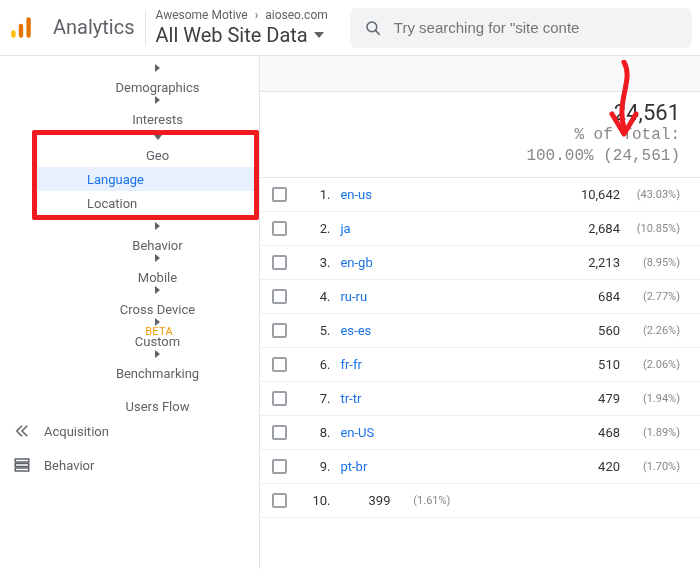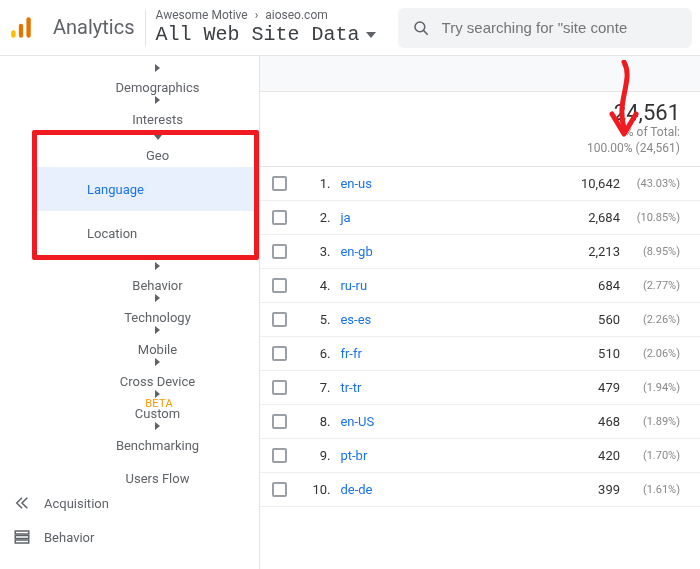--- a/index.html
+++ b/index.html
@@ -23,21 +23,21 @@
     padding: 0 8px;
     gap: 10px;
   }
   .logo { display: flex; align-items: flex-start; gap: 19px; }
   .logo svg { width: 26px; height: 26px; }
   .logo-text { font-size: 20px; color: #5f6368; }
   .divider-v { width: 1px; height: 36px; background: #e5e5e5; }
   .property-block { line-height: 1.2; }
   .breadcrumb { color: #5f6368; font-size: 12px; }
   .view-row { display: flex; align-items: center; gap: 6px; }
-  .view-name { font-size: 20px; color: #3c4043; font-family: Liberation Mono, monospace; }
+  .view-name { font-size: 20px; color: #3c4043; }
   .caret-down {
     width: 0; height: 0;
     border-left: 5px solid transparent;
     border-right: 5px solid transparent;
     border-top: 6px solid #5f6368;
   }
   .search-box {
     flex: 1;
     display: flex;
     align-items: center;
@@ -75,21 +75,21 @@
     display: flex;
     align-items: center;
     height: 34px;
     padding-left: 10px;
     color: #5f6368;
     font-size: 13px;
     cursor: pointer;
     gap: 8px;
   }
   .side-item.sub { padding-left: 56px; height: 32px; flex-direction: column; }
-  .side-item.subsub { padding-left: 82px; height: 44px; }
+  .side-item.subsub { padding-left: 82px; height: 24px; }
   .side-item.active { background: #e8f0fe; color: #1a73e8; }
   .side-item .tri {
     width: 0; height: 0;
     border-top: 4px solid transparent;
     border-bottom: 4px solid transparent;
     border-left: 5px solid #5f6368;
   }
   .side-item.expanded .tri {
     border-left: 4px solid transparent;
     border-right: 4px solid transparent;
@@ -117,21 +117,21 @@
     height: 36px;
     border-bottom: 1px solid #e5e5e5;
     background:#f8f9fa;
   }
   .summary {
     border-bottom: 1px solid #e5e5e5;
     text-align: right;
     padding: 8px 20px 10px 0;
   }
   .summary .big { font-size: 22px; color: #333; }
-  .summary .small { font-size: 12px; color: #888; line-height: 1.3; }
+  .summary .small { font-size: 16px; color: #888; line-height: 1.3; font-family: Liberation Mono, monospace; }
 
   .rows { }
   .row {
     display: flex;
     align-items: center;
     height: 34px;
     border-bottom: 1px solid #eee;
     padding: 0 20px 0 12px;
   }
   .row .chk {
@@ -209,24 +209,20 @@
         <span>Language</span>
       </div>
       <div class="side-item subsub" style="padding-left:50px;">
         <span>Location</span>
       </div>
     </div>
 
     <div class="side-item sub">
       <span class="tri"></span>
         <span>Behavior</span>
-    </div>
-    <div class="side-item sub">
-      <span class="tri"></span>
-        <span>Technology</span>
     </div>
     <div class="side-item sub">
       <span class="tri"></span>
         <span>Mobile</span>
     </div>
     <div class="side-item sub">
       <span class="tri"></span>
         <span>Cross Device</span>
       <span class="beta">BETA</span>
     </div>
@@ -343,21 +339,20 @@
           <span class="num">9</span>
           <span class="dot">.</span>
           <a class="lang">pt-br</a>
           <span class="val">420</span>
           <span class="pct">(1.70%)</span>
         </div>
         <div class="row">
           <span class="chk"></span>
           <span class="num">10</span>
           <span class="dot">.</span>
-          <a class="lang">de-de</a>
           <span class="val">399</span>
           <span class="pct">(1.61%)</span>
         </div>
       </div>
 
     <svg class="arrow-annot" width="40" height="100" viewBox="0 0 40 100">
       <path d="M20 2 C30 20 12 40 20 68" stroke="#ef1b20" stroke-width="5" fill="none" stroke-linecap="round"></path>
       <path d="M8 54 L20 74 L32 54" stroke="#ef1b20" stroke-width="5" fill="none" stroke-linecap="round" stroke-linejoin="round"></path>
     </svg>
   </div>

